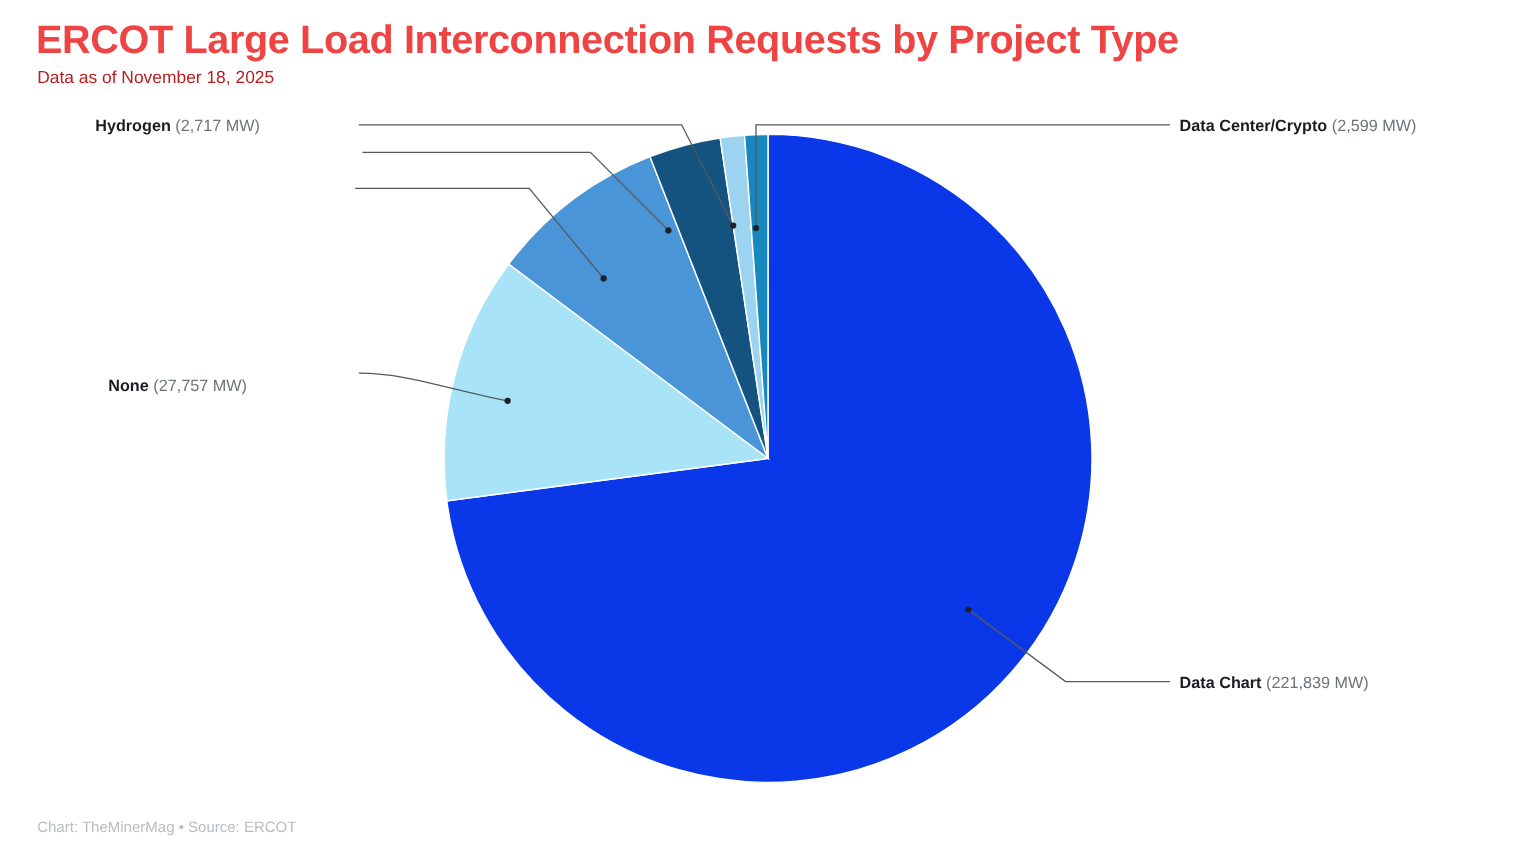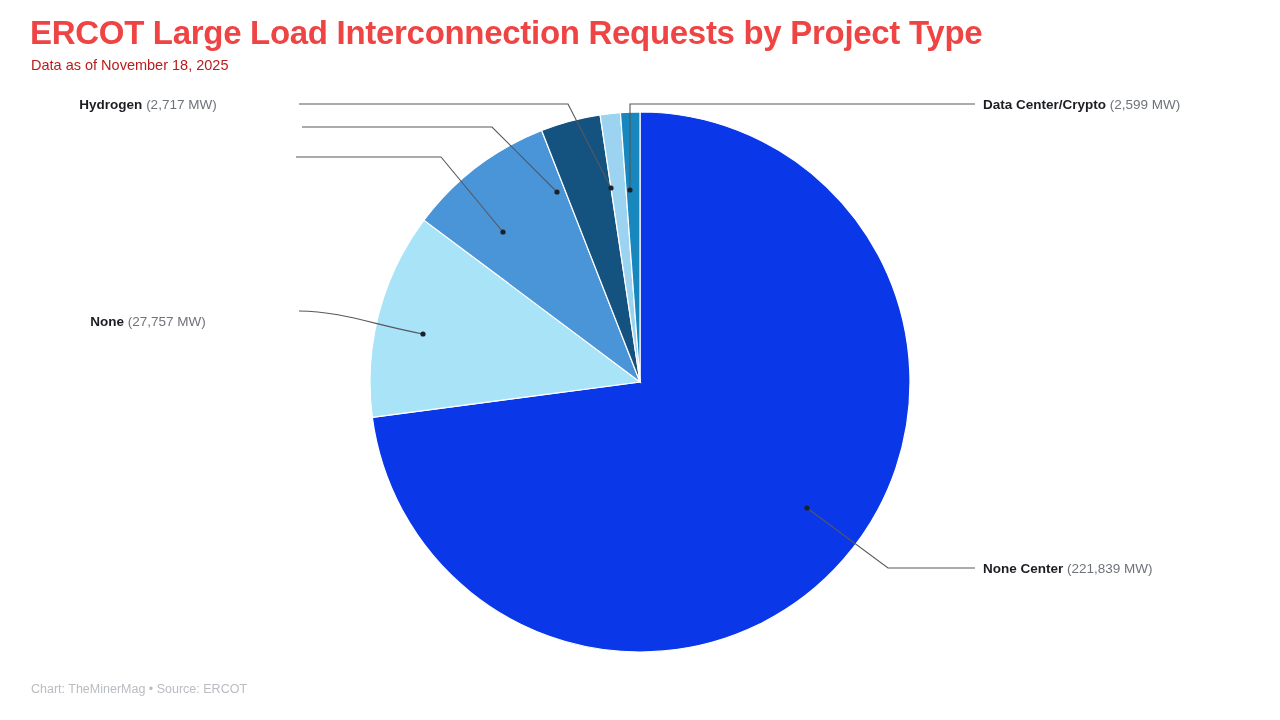--- a/index.html
+++ b/index.html
@@ -136,19 +136,19 @@
     <span class="nm">None</span>
     <span class="vl">(27,757 MW)</span>
   </div>
 
   <div class="callout right" style="left:983px; top:98px;">
     <span class="nm">Data Center/Crypto</span>
     <span class="vl">(2,599 MW)</span>
   </div>
 
   <div class="callout right" style="left:983px; top:562px;">
-    <span class="nm">None Center</span>
+    <span class="nm">Data Chart</span>
     <span class="vl">(221,839 MW)</span>
   </div>
 
   <div class="chart-credit">Chart: TheMinerMag • Source: ERCOT</div>
 
 </div>
 
 </body></html>

